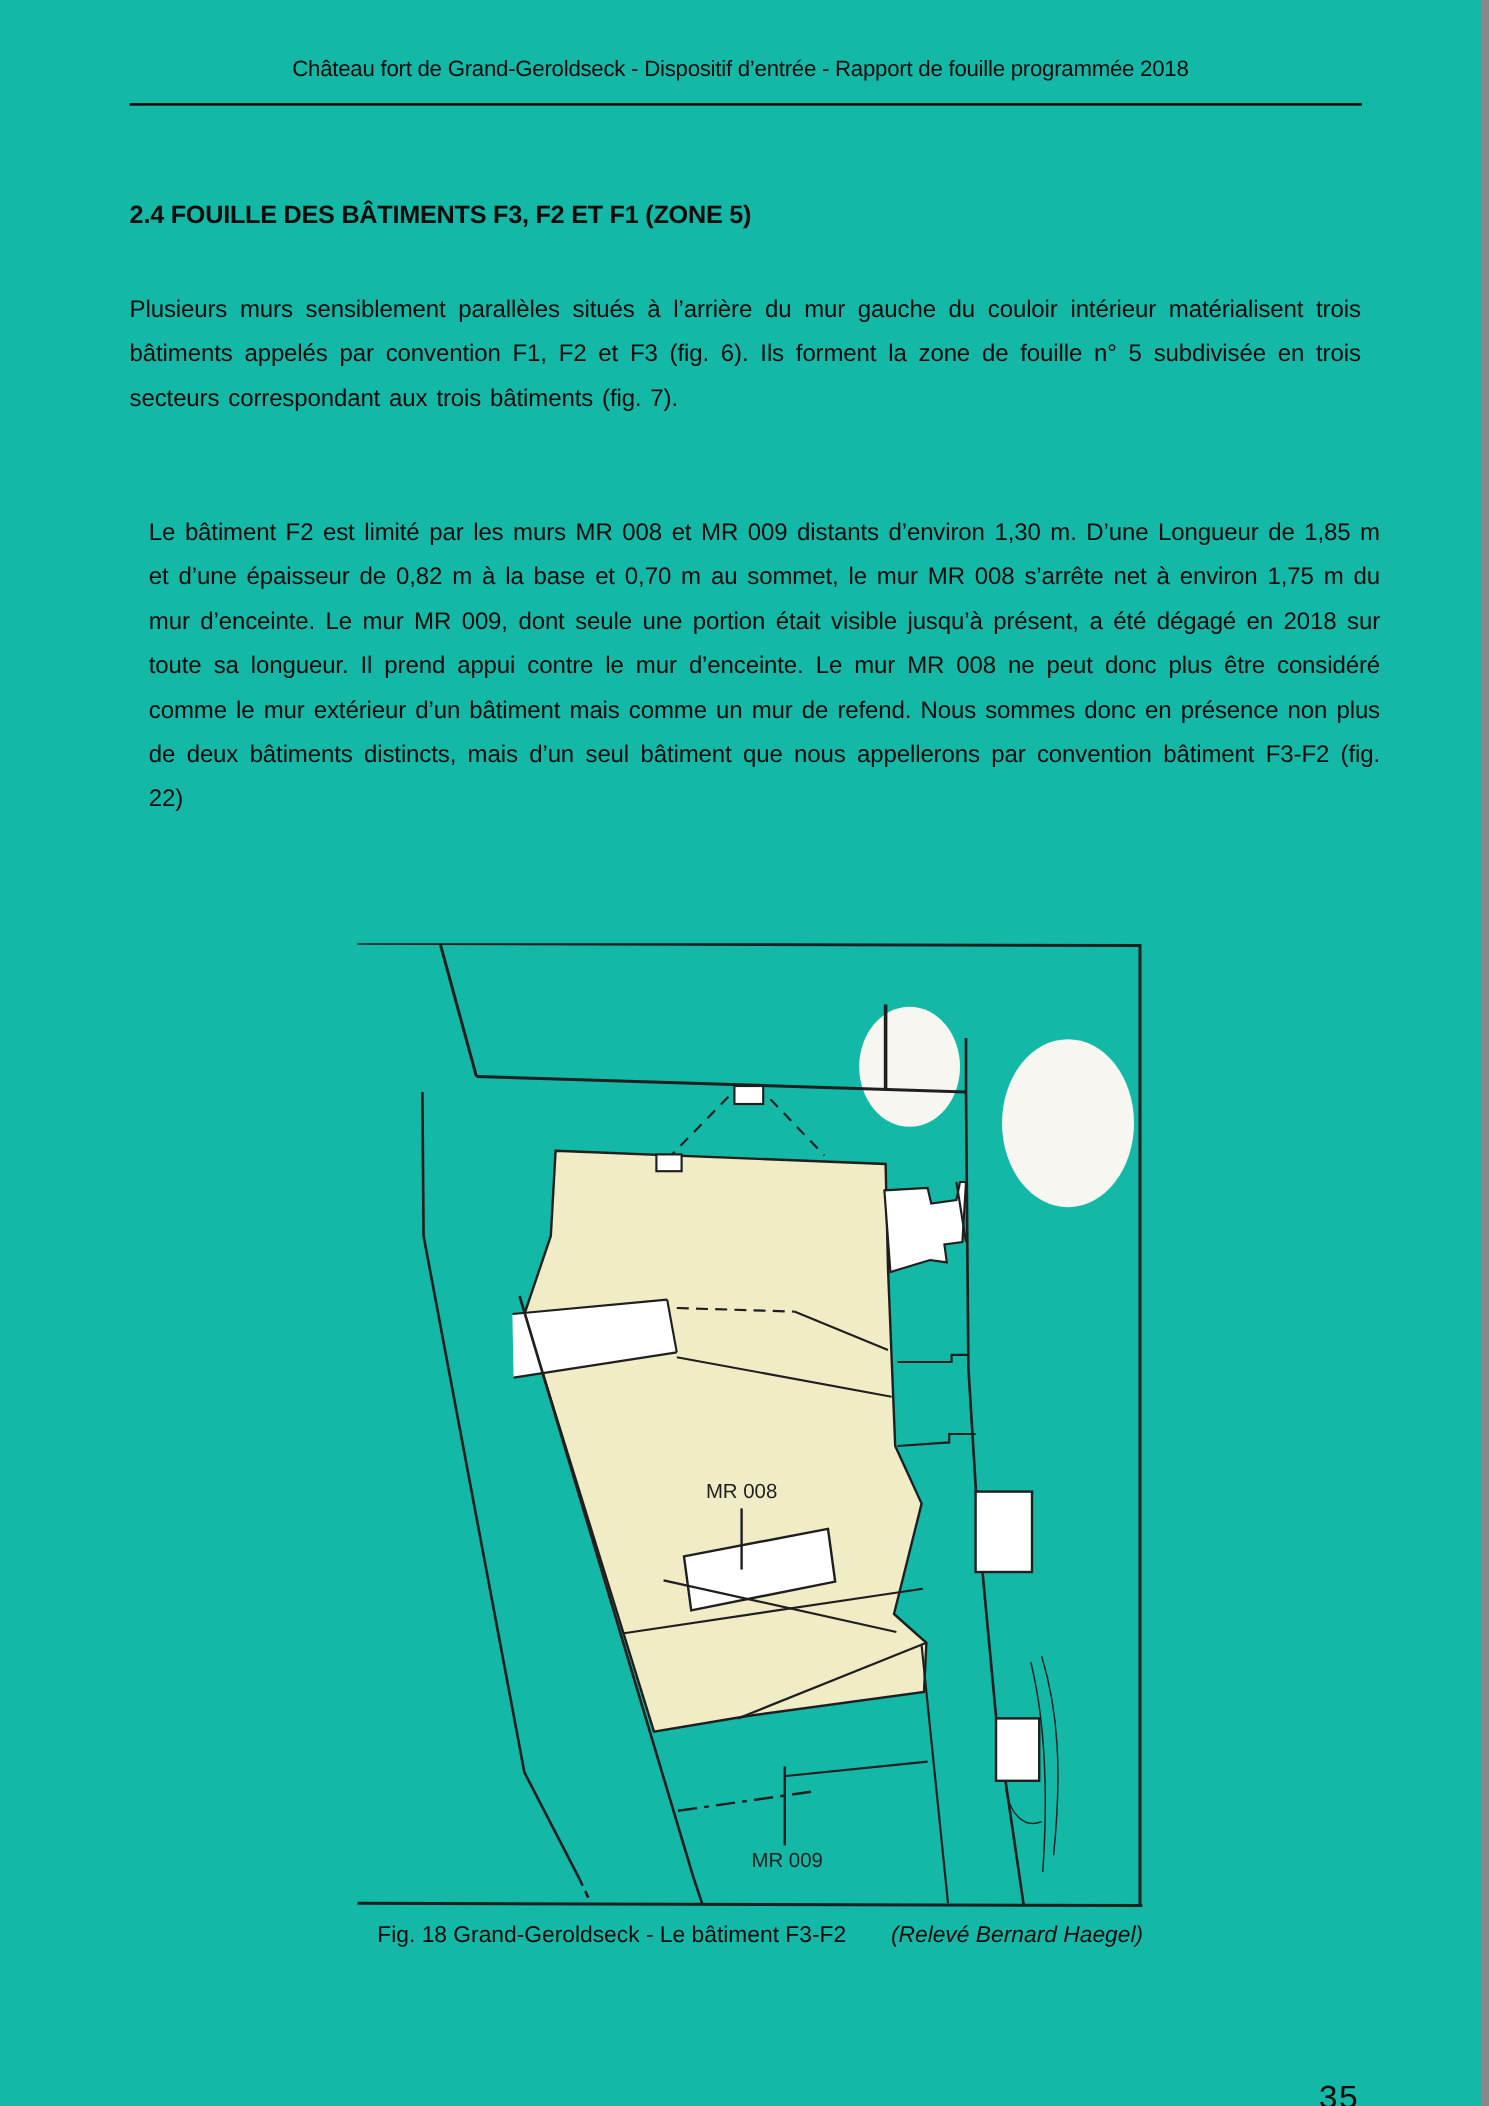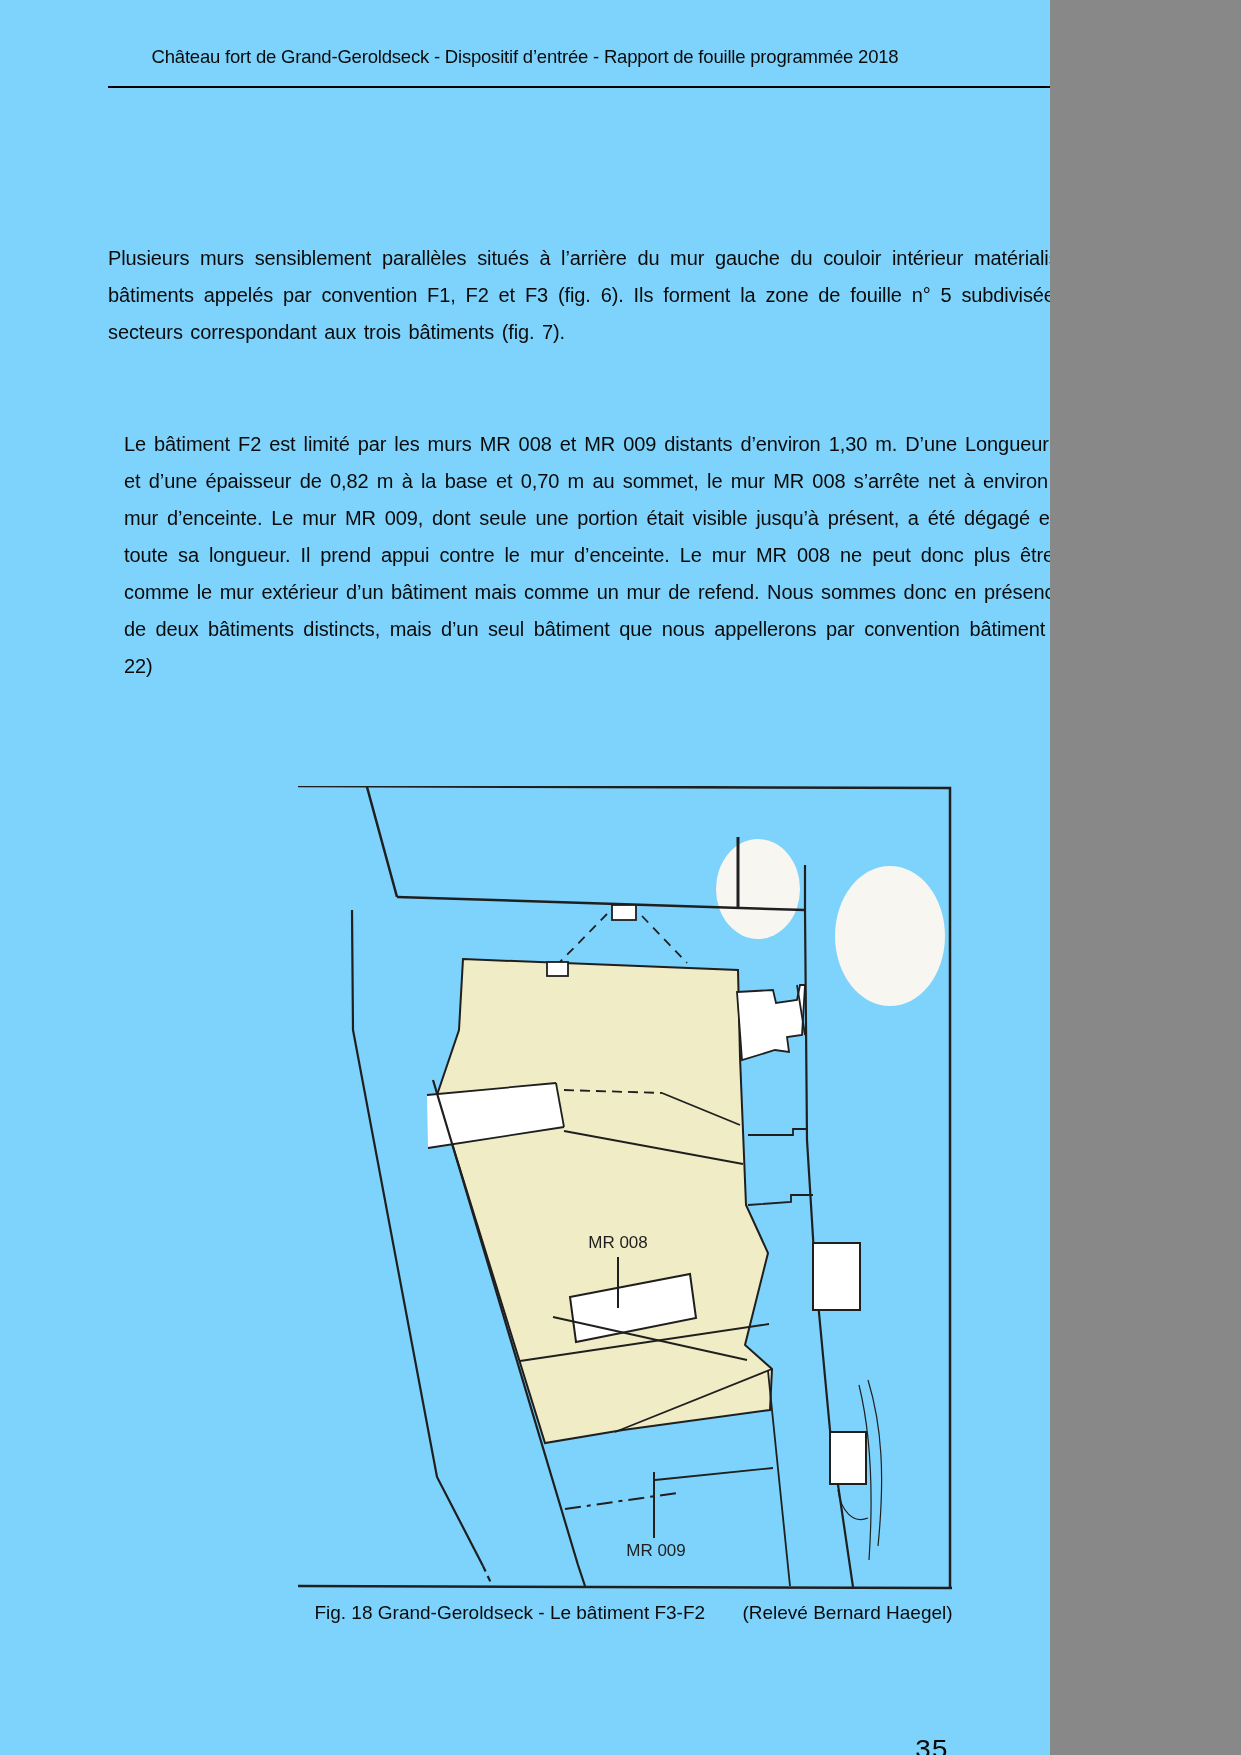--- a/index.html
+++ b/index.html
@@ -1,19 +1,19 @@
 <!DOCTYPE html>
 <html><head>
 <meta charset="utf-8">
 <style>
   html,body{margin:0;padding:0;background:#888;}
   .page{
     position:relative;
-    width:1050px;height:1755px;
-    background:#7dd3fc;
+    width:1234px;height:1755px;
+    background:#14b8a6;
     font-family:"Liberation Sans", sans-serif;
     color:#111;
     overflow:hidden;
   }
   .header-title{
     position:absolute;top:46px;left:0;width:100%;
     text-align:center;font-size:18.5px;letter-spacing:-0.2px;
     color:#0b0b0b;
   }
   .header-rule{
@@ -33,38 +33,39 @@
     text-align:justify;text-align-last:left;
     word-spacing:2px;letter-spacing:-0.1px;color:#0b0b0b;
   }
   .para1{top:240px;}
   .para2{top:426px;margin-left:16px;}
   .figure-wrap{position:absolute;left:293px;top:786px;width:661px;height:806px;}
   .caption{
     position:absolute;top:1602px;left:303px;width:661px;
     text-align:center;font-size:19px;color:#0b0b0b;white-space:nowrap;
   }
-  .caption .credit{margin-left:32px;}
+  .caption .credit{font-style:italic;margin-left:32px;}
   .pagenum{
     position:absolute;top:1735px;right:102px;
     font-size:28px;color:#0b0b0b;font-family:Liberation Mono, monospace;
   }
   svg text{
     font-family:"Liberation Sans", sans-serif;
     font-size:17px;fill:#1f1f1f;
   }
 </style>
 </head>
 <body>
 
 <div class="page">
 
   <div class="header-title">Château fort de Grand-Geroldseck - Dispositif d’entrée - Rapport de fouille programmée 2018</div>
   <div class="header-rule"></div>
 
+  <h1 class="h1">2.4 FOUILLE DES BÂTIMENTS F3, F2 ET F1 (ZONE 5)</h1>
   <p class="para para1">Plusieurs murs sensiblement parallèles situés à l’arrière du mur gauche du couloir intérieur matérialisent trois bâtiments appelés par convention F1, F2 et F3 (fig. 6). Ils forment la zone de fouille n° 5 subdivisée en trois secteurs correspondant aux trois bâtiments (fig. 7).</p>
 
   <p class="para para2">Le bâtiment F2 est limité par les murs MR 008 et MR 009 distants d’environ 1,30 m. D’une Longueur de 1,85 m et d’une épaisseur de 0,82 m à la base et 0,70 m au sommet, le mur MR 008 s’arrête net à environ 1,75 m du mur d’enceinte. Le mur MR 009, dont seule une portion était visible jusqu’à présent, a été dégagé en 2018 sur toute sa longueur. Il prend appui contre le mur d’enceinte. Le mur MR 008 ne peut donc plus être considéré comme le mur extérieur d’un bâtiment mais comme un mur de refend. Nous sommes donc en présence non plus de deux bâtiments distincts, mais d’un seul bâtiment que nous appellerons par convention bâtiment F3-F2 (fig. 22)</p>
 
   <div class="figure-wrap">
     <svg width="661" height="806" viewBox="0 0 661 806">
 
       <ellipse cx="465" cy="103" rx="42" ry="50" fill="#f7f6f1"></ellipse>
       <ellipse cx="597" cy="150" rx="55" ry="70" fill="#f7f6f1"></ellipse>
 

